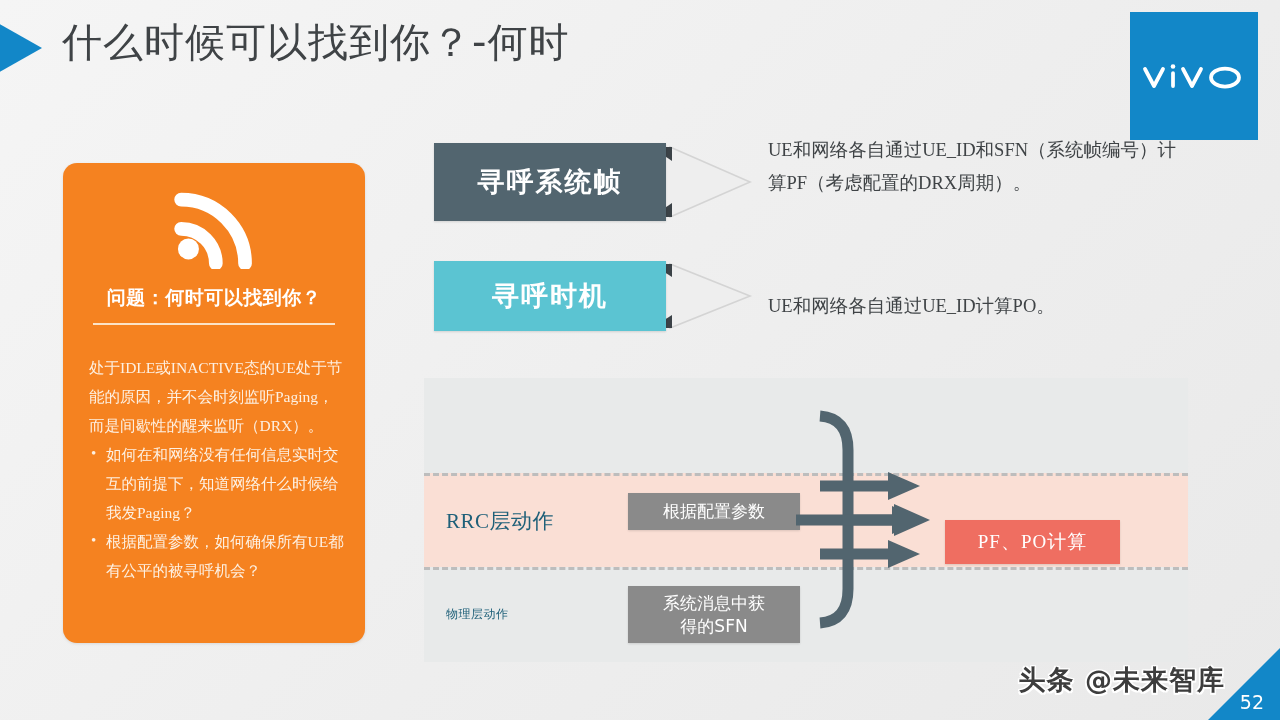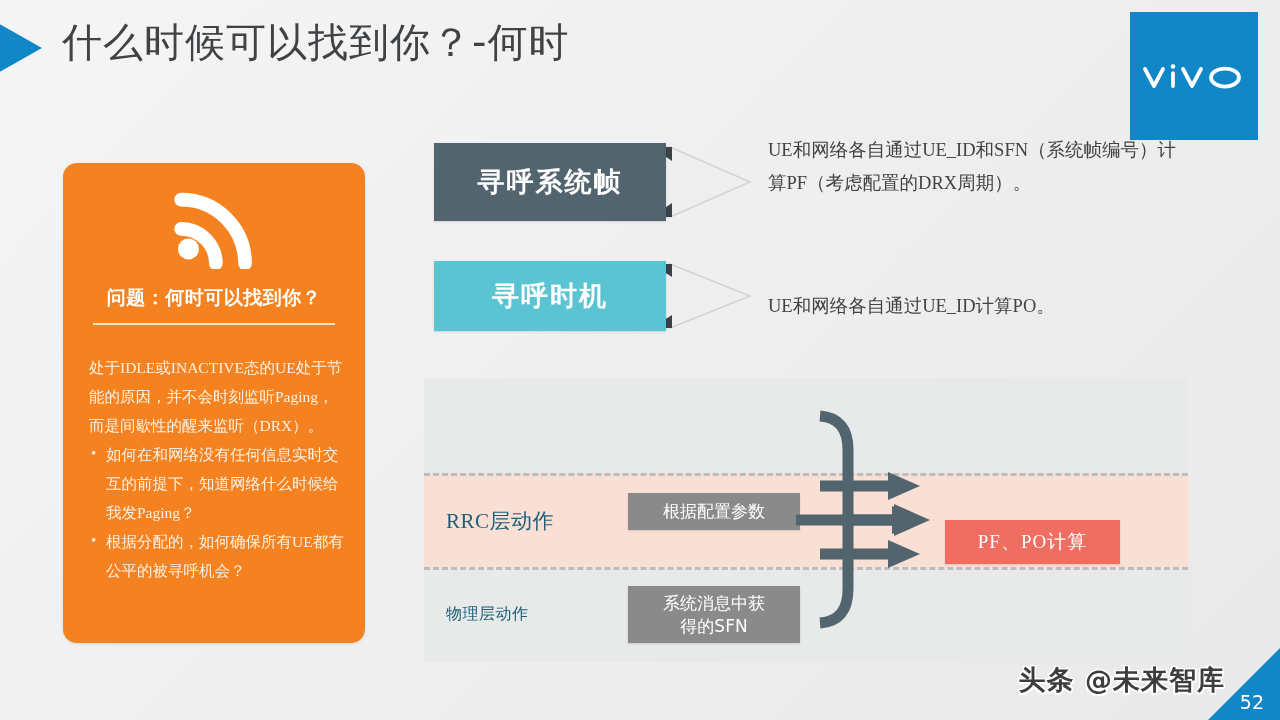--- a/index.html
+++ b/index.html
@@ -168,21 +168,21 @@
     position: absolute;
     left: 22px;
     width: 185px;
     font-size: 21px;
     color: #1f6079;
     font-family: "Liberation Serif", "DejaVu Serif", serif;
     letter-spacing: 0.5px;
   }
   .layer-label.sans {
     font-family: "DejaVu Sans", "Liberation Sans", sans-serif;
-    font-size: 16px;
+    font-size: 12px;
   }
   .layer-box {
     position: absolute;
     background: #8a8a8a;
     color: #ffffff;
     display: flex;
     align-items: center;
     justify-content: center;
     text-align: center;
     font-size: 17px;
@@ -270,21 +270,21 @@
       <path d="M14 16 A 70 70 0 0 1 84 86" fill="none" stroke="#ffffff" stroke-width="15" stroke-linecap="round"></path>
     </svg>
 
     <div class="panel-heading">问题：何时可以找到你？</div>
     <div class="panel-rule"></div>
 
     <div class="panel-body">
       <p>处于IDLE或INACTIVE态的UE处于节能的原因，并不会时刻监听Paging，而是间歇性的醒来监听（DRX）。</p>
       <ul class="panel-bullets">
         <li>如何在和网络没有任何信息实时交互的前提下，知道网络什么时候给我发Paging？</li>
-        <li>根据分配的，如何确保所有UE都有公平的被寻呼机会？</li>
+        <li>根据配置参数，如何确保所有UE都有公平的被寻呼机会？</li>
       </ul>
     </div>
   </div>
 
   <div class="banner-row" style="left:434px; top:143px; width:320px; height:68px;">
     <svg class="banner-arrow" width="320" height="78" viewBox="0 0 320 78">
       <polygon points="236,4 236,14 180,14 180,64 236,64 236,74 316,39" fill="#eeeeee" stroke="#d4d4d4" stroke-width="1.6"></polygon>
       <polygon points="218,4 238,4 238,18" fill="#3b4247"></polygon>
       <polygon points="218,74 238,74 238,60" fill="#3b4247"></polygon>
     </svg>

